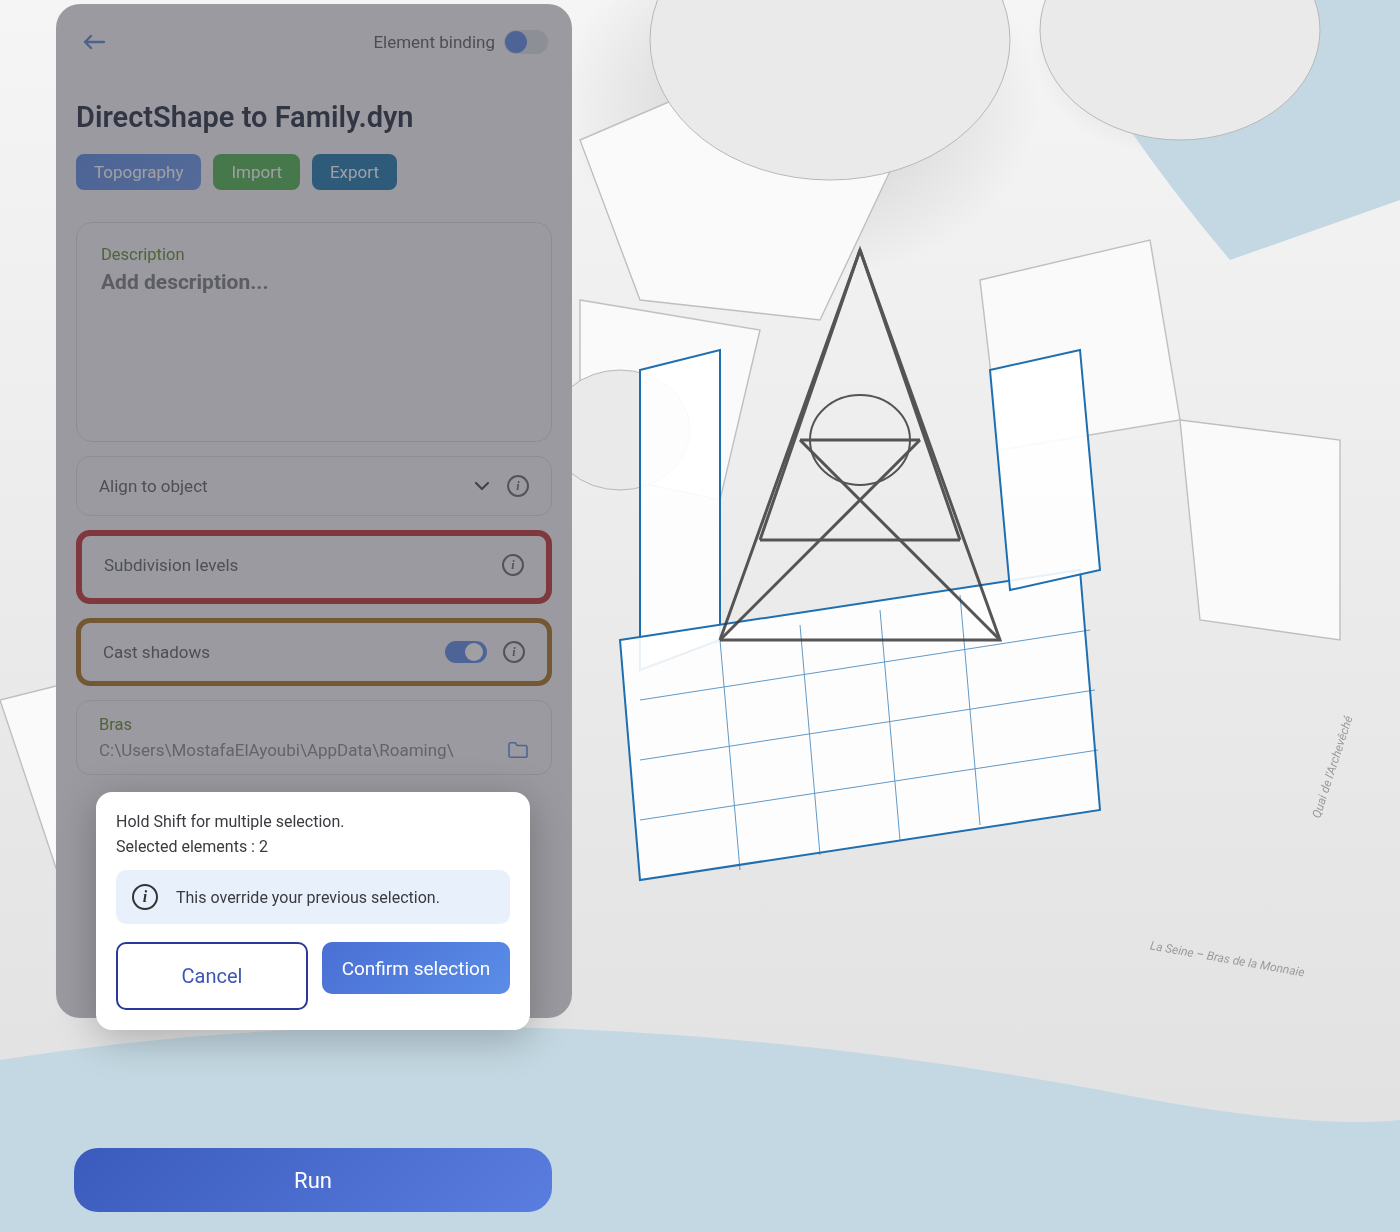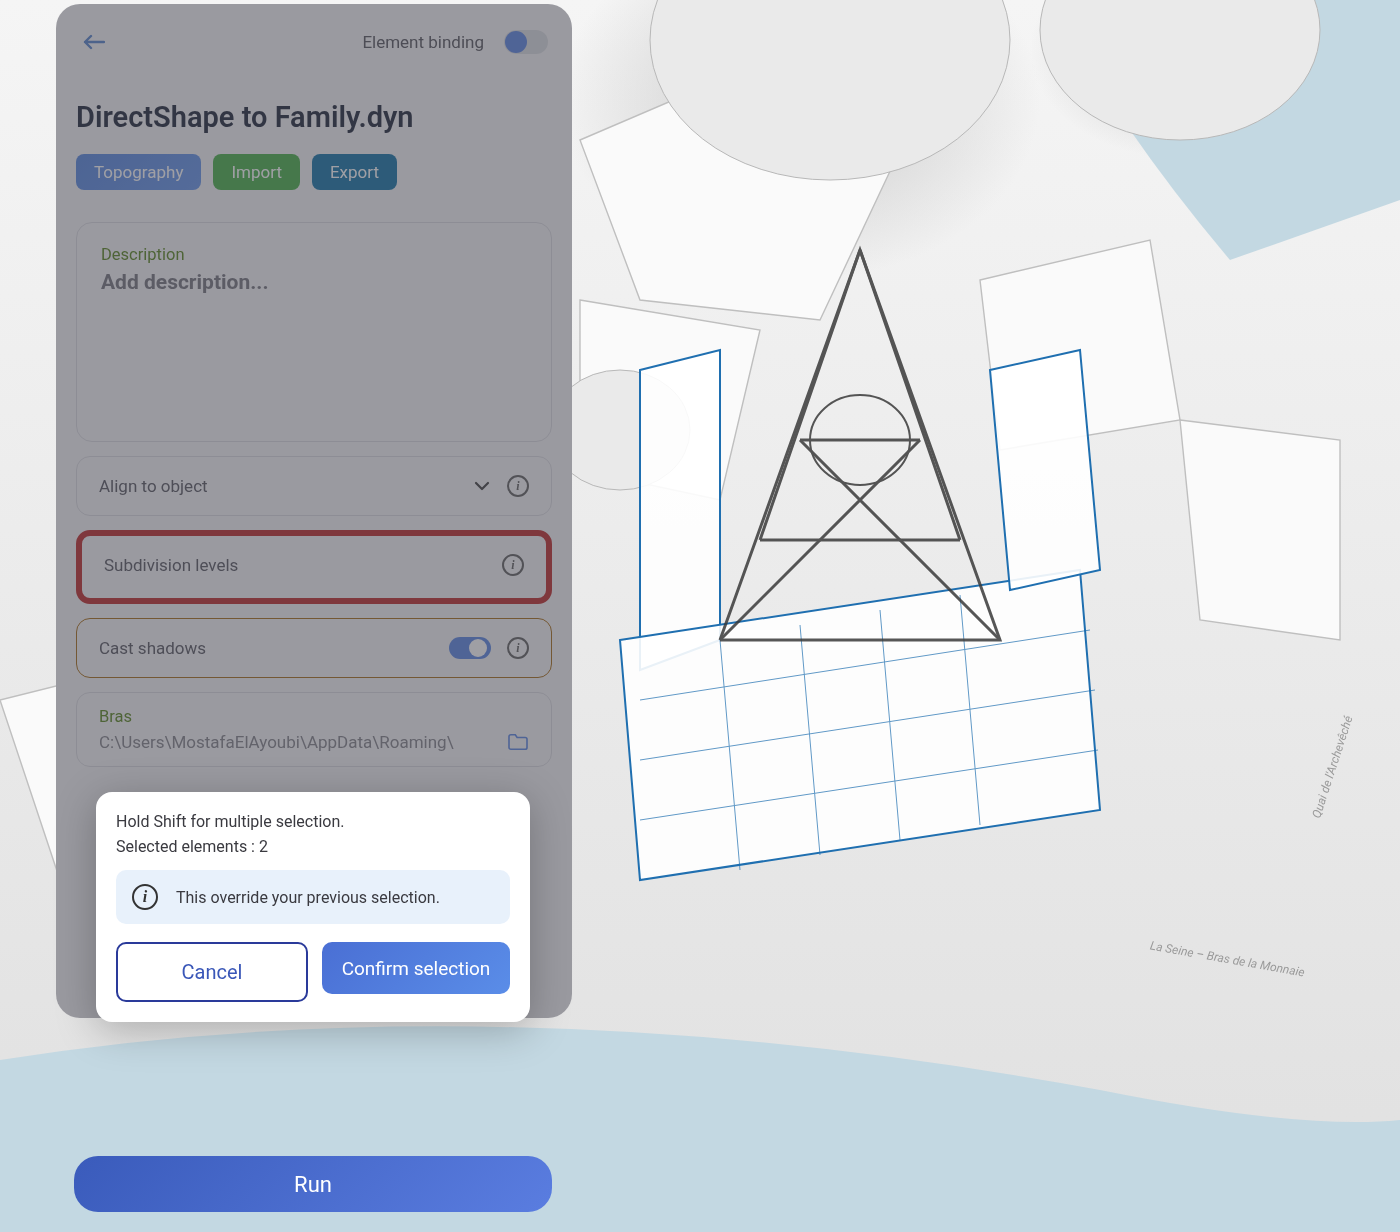--- a/index.html
+++ b/index.html
@@ -22,21 +22,21 @@
   }
   .panel-dim {
     position:absolute; inset:0; background: rgba(80,80,90,0.55); border-radius:24px;
     pointer-events:none;
   }
   .panel-inner { position:relative; padding: 24px 20px; }
 
   .header-row { display:flex; align-items:center; justify-content:space-between; padding: 0 4px; }
   .back-btn { width:28px; height:28px; display:flex; align-items:center; justify-content:center; cursor:pointer; }
   .back-btn svg { stroke:#4a7ac8; }
-  .binding-wrap { display:flex; align-items:center; gap:20px; }
+  .binding-wrap { display:flex; align-items:center; gap:9px; }
   .binding-label { color:#4a4a52; font-size:17px; }
   .toggle { width:44px; height:24px; background:#d8dbe0; border-radius:12px; position:relative; cursor:pointer; }
   .toggle.on { background:#d8dbe0; }
   .toggle .knob { width:22px; height:22px; background:#4f7de0; border-radius:50%; position:absolute; top:1px; left:1px; transition:left .15s; }
   .toggle.on .knob { left:1px; }
 
   .title { margin-top: 44px; font-size:29px; font-weight:600; color:#0f172a; }
   .tags { display:flex; gap:12px; margin-top:20px; }
   .tag { padding:8px 18px; border-radius:8px; font-size:17px; color:#fff; cursor:pointer; }
   .tag.topo { background: linear-gradient(135deg,#4a7ddb,#5a8de8); }
@@ -57,52 +57,52 @@
   .slider-card { padding:18px 22px 22px; margin-top:14px; border:6px solid #b91c1c; border-radius:14px;}
   .slider-head { display:flex; justify-content:space-between; align-items:center; }
   .slider-body { display:flex; align-items:center; gap:24px; margin-top:20px;}
   .slider-track { flex:1; height:4px; background:#d0d0d6; border-radius:2px; position:relative;}
   .slider-fill { position:absolute; left:0; top:0; height:100%; width:45%; background:#4f7de0; border-radius:2px;}
   .slider-thumb { position:absolute; left:45%; top:50%; transform:translate(-50%,-50%); width:28px; height:28px; background:#4f7de0; border-radius:50%; cursor:pointer;}
   .slider-ticks { position:absolute; left:0; right:0; top:50%; display:flex; justify-content:space-between; pointer-events:none;}
   .slider-ticks span { width:3px; height:3px; background:#b0b0b8; border-radius:50%; display:block; transform:translateY(-50%);}
   .slider-value { font-size:22px; color:#555; min-width:64px; text-align:right;}
 
-  .shadow-card { display:flex; align-items:center; justify-content:space-between; padding:18px 22px; margin-top:14px; border:1px solid #a16207; border-radius:14px;}
+  .shadow-card { display:flex; align-items:center; justify-content:space-between; padding:18px 22px; margin-top:14px; border:5px solid #a16207; border-radius:14px;}
   .mini-toggle { width:42px; height:22px; background:#4f7de0; border-radius:11px; position:relative; cursor:pointer;}
   .mini-toggle .knob2 { width:18px; height:18px; background:#fff; border-radius:50%; position:absolute; top:2px; left:20px;}
 
   .path-card { padding:14px 22px; margin-top:14px; border:1px solid #d8d8de; border-radius:14px;}
   .path-row { display:flex; align-items:center; gap:10px; }
   .path-text { flex:1; font-size:17px; color:#7a7a82; white-space:nowrap; overflow:hidden; text-overflow:ellipsis;}
   .folder-icon { width:22px; height:18px; }
 
   .run-btn {
-    position:absolute; left:74px; bottom:20px; width:478px; height:56px;
+    position:absolute; left:74px; bottom:20px; width:478px; height:64px;
     background: linear-gradient(135deg,#3a5bbb,#5a7de0); border-radius:24px;
     color:#fff; font-size:22px; display:flex; align-items:center; justify-content:center;
     cursor:pointer;
   }
 
   
   .popup {
     position:absolute; left:96px; top:792px; width:434px;
     background:#fff; border-radius:16px; padding: 20px 20px 20px;
     box-shadow: 0 8px 40px rgba(0,0,0,0.25);
   }
   .popup-text1 { font-size:16px; color:#3a3a40; }
   .popup-text2 { font-size:16px; color:#3a3a40; margin-top:6px; }
   .popup-info {
     margin-top:14px; background:#E8F1FB; border-radius:10px; padding:14px 16px;
     display:flex; align-items:center; gap:18px;
   }
   .popup-info-icon { width:26px; height:26px; border:2px solid #333; border-radius:50%; display:flex; align-items:center; justify-content:center; font-family:serif; font-style:italic; font-weight:700; color:#333;}
   .popup-info-text { font-size:16px; color:#3a3a40; }
   .popup-buttons { display:flex; gap:14px; margin-top:18px; }
-  .btn-cancel { flex:1; height:60px; border:2px solid #2a3a9a; border-radius:10px; background:#fff; color:#3a57b8; font-size:20px; display:flex; align-items:center; justify-content:center; cursor:pointer;}
+  .btn-cancel { flex:1; height:68px; border:2px solid #2a3a9a; border-radius:10px; background:#fff; color:#3a57b8; font-size:20px; display:flex; align-items:center; justify-content:center; cursor:pointer;}
   .btn-confirm { flex:1; height:52px; border:none; border-radius:10px; background:linear-gradient(135deg,#4a6fd4,#5a8de8); color:#fff; font-size:19px; display:flex; align-items:center; justify-content:center; cursor:pointer;}
 
   .map-label { position:absolute; font-size:12px; color:#9a9a9a; font-style:italic; }
 </style>
 </head>
 <body>
 
 <div class="viewport-bg">
   <svg viewBox="0 0 1400 1232" preserveAspectRatio="none">
 

